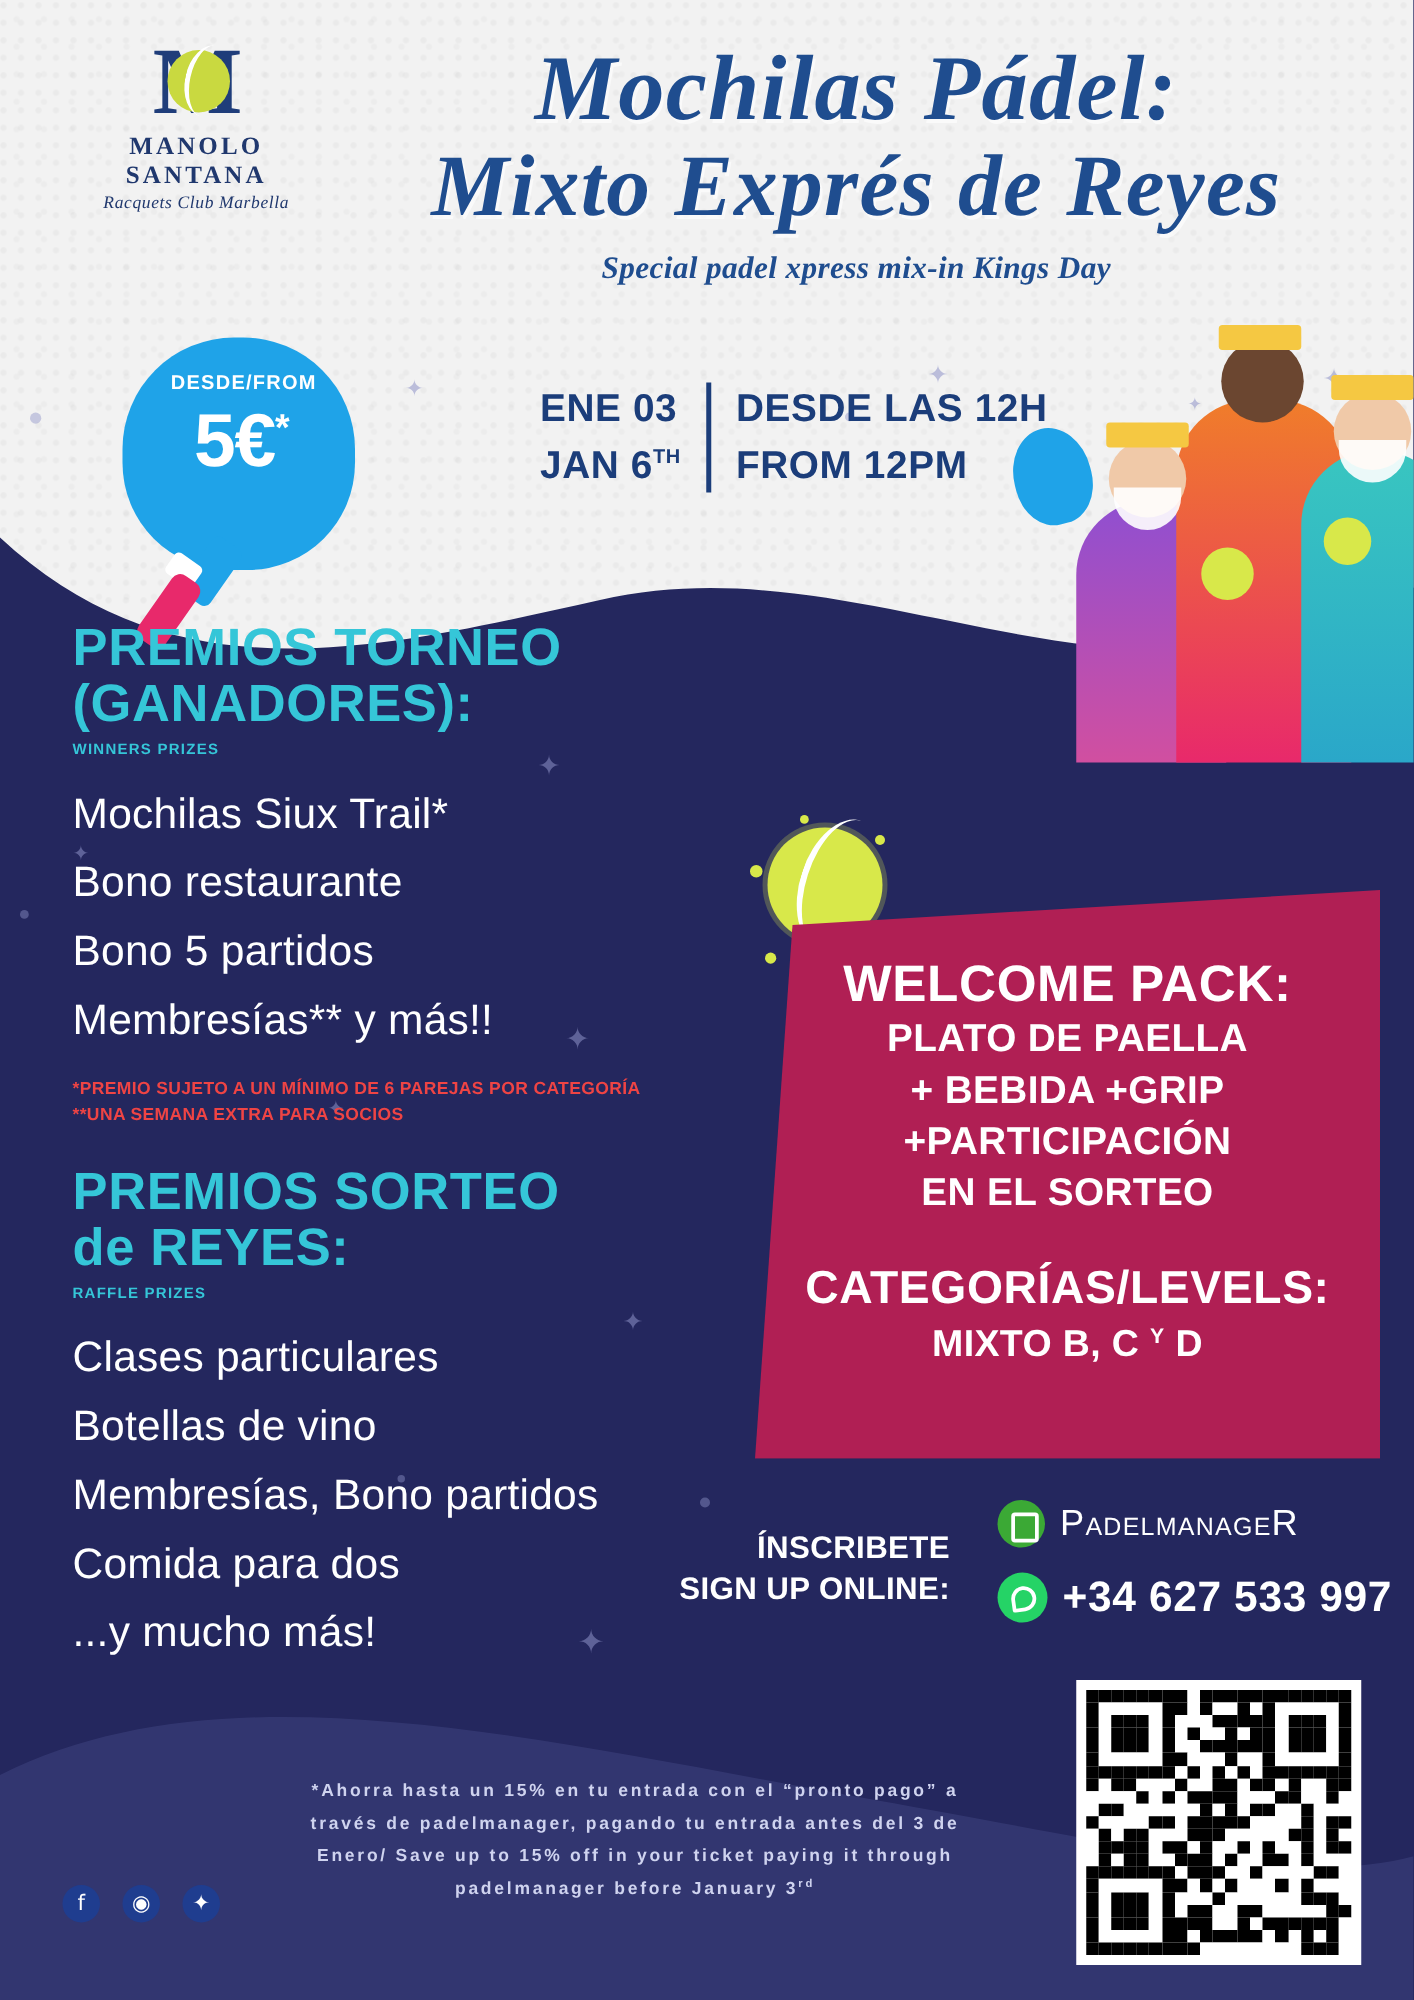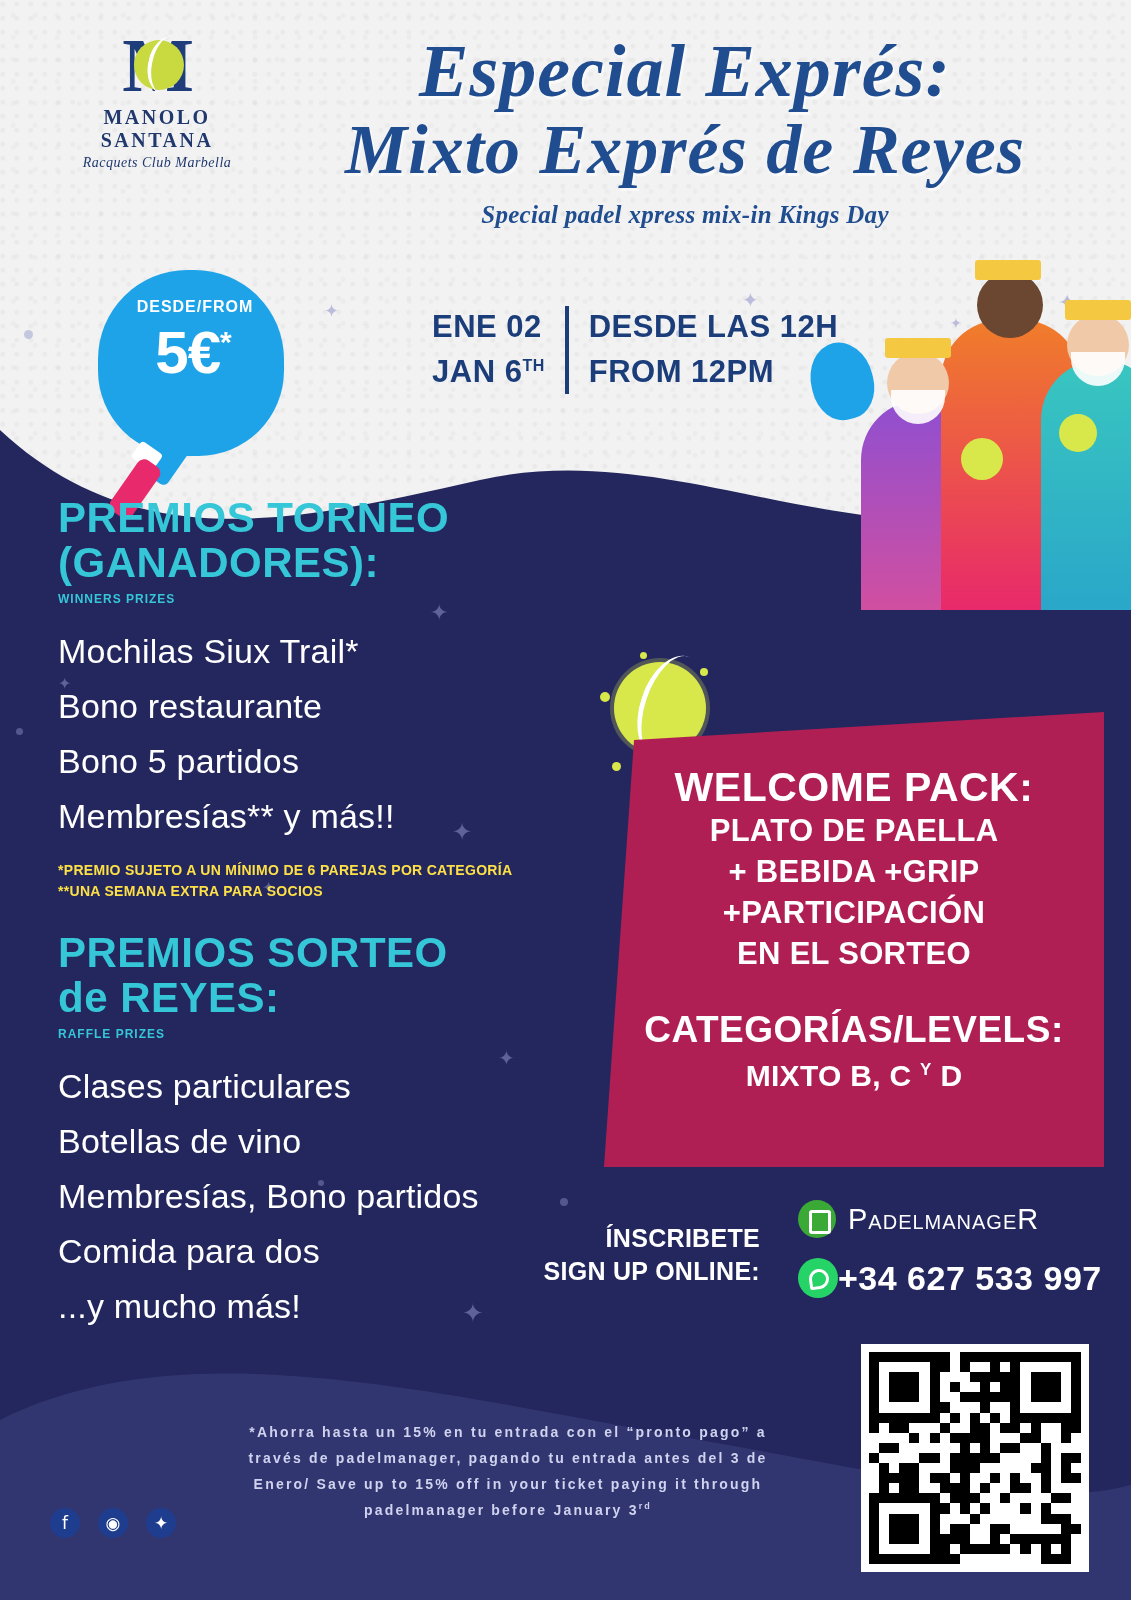--- a/index.html
+++ b/index.html
@@ -134,21 +134,21 @@
   .mini-ball{position:absolute;border-radius:50%;background:#d8e84a;}
   .mb1{left:170px;bottom:130px;width:42px;height:42px;}
   .mb2{left:268px;bottom:158px;width:38px;height:38px;}
 
   
   .sec-title{
     color:#35c6d8;font-weight:bold;font-size:42px;line-height:1.08;letter-spacing:.5px;
   }
   .sec-sub{color:#35c6d8;font-weight:bold;font-size:12px;letter-spacing:1px;margin-top:6px;}
   .list-item{color:#ffffff;font-size:34px;line-height:1.62;letter-spacing:.2px;}
-  .footnote{color:#fde047;font-size:14px;font-weight:bold;letter-spacing:.3px;line-height:1.5;}
+  .footnote{color:#ef4444;font-size:14px;font-weight:bold;letter-spacing:.3px;line-height:1.5;}
 
   .prizes-tournament{position:absolute;left:58px;top:495px;width:520px;}
   .prizes-list{margin-top:18px;}
   .foot-notes{margin-top:16px;}
   .prizes-raffle{position:absolute;left:58px;top:930px;width:560px;}
 
   
   .panel{
     position:absolute;left:604px;top:712px;width:500px;height:455px;
     background:#b01f54;
@@ -173,21 +173,21 @@
   .splash-dot{position:absolute;background:#d8e84a;border-radius:50%;}
 
   
   .signup{position:absolute;left:540px;top:1222px;width:220px;text-align:right;
     color:#fff;font-weight:bold;font-size:25px;line-height:1.3;letter-spacing:.3px;}
   .pm-row{position:absolute;left:798px;top:1200px;display:flex;align-items:center;gap:12px;justify-content:space-between;}
   .pm-logo{width:38px;height:38px;border-radius:50%;background:#3ba935;position:relative;}
   .pm-logo:after{content:"";position:absolute;left:11px;top:10px;width:16px;height:18px;
     border:3px solid #fff;border-radius:3px;}
   .pm-name{color:#fff;font-size:29px;letter-spacing:1px;font-variant:small-caps;}
-  .wa-row{position:absolute;left:798px;top:1258px;display:flex;align-items:center;gap:0;}
+  .wa-row{position:absolute;left:798px;top:1258px;display:flex;align-items:center;gap:12px;}
   .wa-logo{width:40px;height:40px;border-radius:50%;background:#25d366;position:relative;}
   .wa-logo:after{content:"";position:absolute;left:11px;top:11px;width:14px;height:14px;
     border:3px solid #fff;border-radius:50% 50% 50% 2px;transform:rotate(-8deg);}
   .wa-num{color:#fff;font-weight:bold;font-size:34px;letter-spacing:.5px;}
 
   
   .legal{
     position:absolute;left:228px;top:1420px;width:560px;text-align:center;
     color:#cfd3ef;font-size:14px;font-weight:bold;line-height:1.85;letter-spacing:2.2px;
   }
@@ -234,28 +234,28 @@
   <div class="logo">
     <div class="logo-mark">
       <div class="logo-ball"></div>
       <div class="logo-m">M</div>
     </div>
     <div class="logo-name">MANOLO SANTANA</div>
     <div class="logo-sub">Racquets Club Marbella</div>
   </div>
 
   <div class="headline">
-    <div class="title1">Especial Exprés:</div>
+    <div class="title1">Mochilas Pádel:</div>
     <div class="title2">Mixto Exprés de Reyes</div>
     <div class="subtitle-en">Special padel xpress mix-in Kings Day</div>
   </div>
 
   <div class="dateblock">
     <div class="dates">
-      <div>ENE 02</div>
+      <div>ENE 03</div>
       <div>
         <span>JAN 6</span><sup>TH</sup>
       </div>
     </div>
     <div class="vline"></div>
     <div class="times">
       <div>DESDE LAS 12H</div>
       <div>FROM 12PM</div>
     </div>
   </div>

